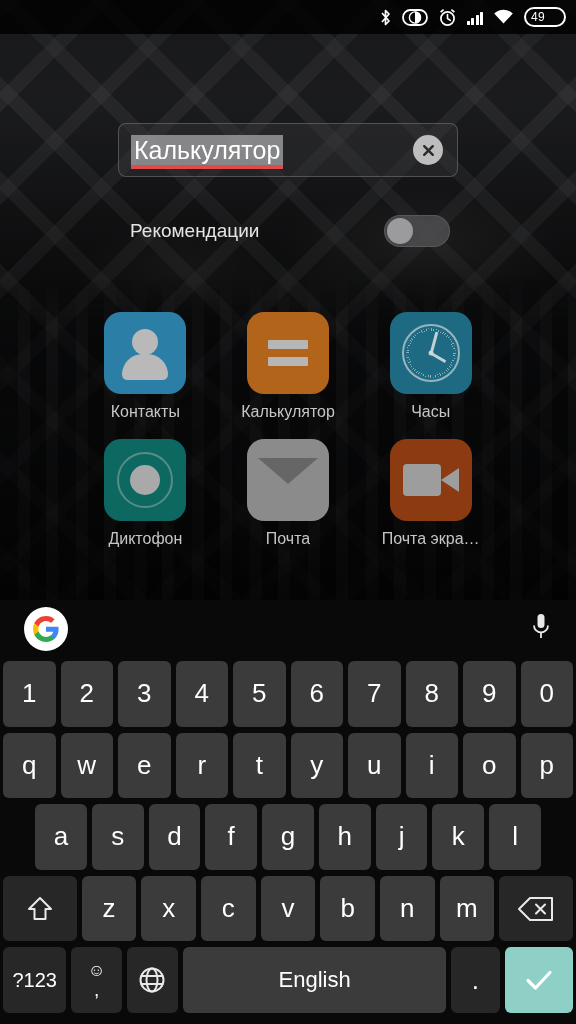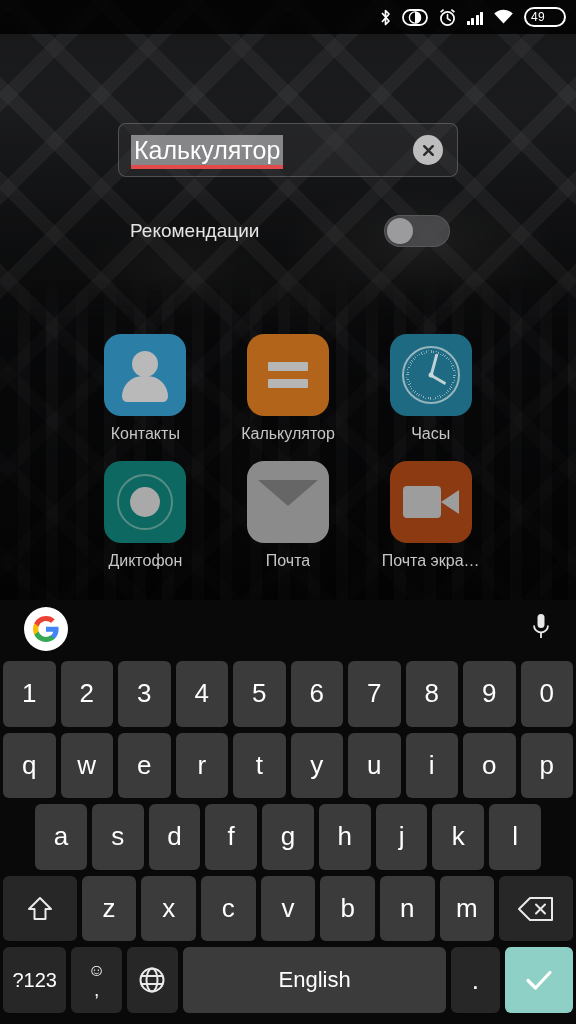--- a/index.html
+++ b/index.html
@@ -106,21 +106,21 @@
     position: relative;
   }
   .toggle .knob {
     position: absolute; left: 2px; top: 2px;
     width: 26px; height: 26px; border-radius: 50%;
     background: #9b9b9d;
   }
 
   
   .app-grid {
-    position: absolute; left: 74px; top: 334px; width: 428px;
+    position: absolute; left: 74px; top: 312px; width: 428px;
     display: grid; grid-template-columns: repeat(3, 1fr); row-gap: 18px;
     z-index: 20;
   }
   .app-cell { display: flex; flex-direction: column; align-items: center; }
   .app-icon {
     width: 82px; height: 82px; border-radius: 17px;
     display: flex; align-items: center; justify-content: center;
     position: relative; overflow: hidden;
   }
   .app-label {

